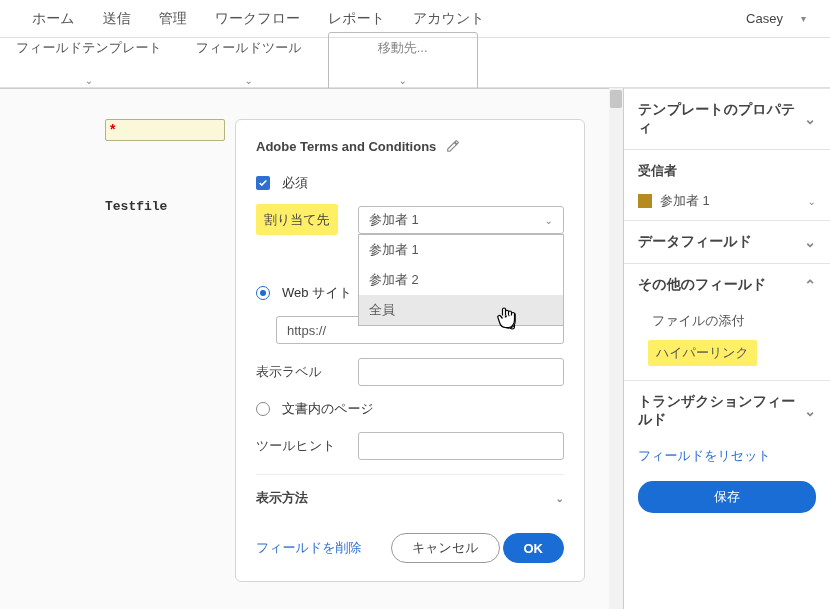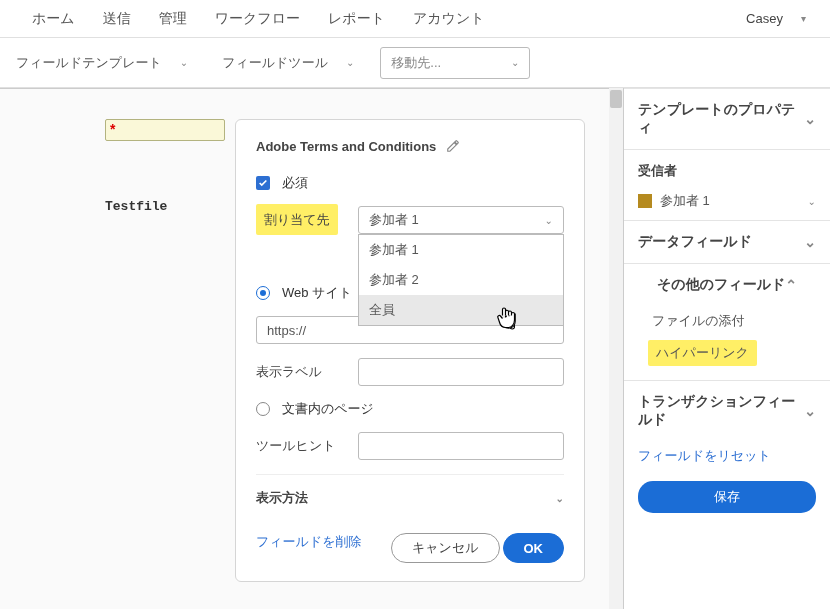--- a/index.html
+++ b/index.html
@@ -6,21 +6,21 @@
   body { margin: 0; width: 830px; height: 609px; background: #fff; font-size: 13px; color: #333; position: relative; }
   
   
   .topnav { height: 38px; border-bottom: 1px solid #e0e0e0; display: flex; align-items: center; padding: 0 18px; }
   .topnav .nav-item { padding: 0 14px; color: #555; cursor: pointer; font-size: 14px; }
   .topnav .spacer { flex: 1; }
   .topnav .user { color: #444; padding: 0 6px; cursor: pointer; display: flex; align-items: center; gap: 18px; }
   
   
   .toolbar { height: 50px; display: flex; align-items: center; padding: 0 8px; gap: 18px; border-bottom: 1px solid #e0e0e0; }
-  .tool-dd { color: #555; font-size: 13px; padding: 6px 8px; cursor: pointer; display: flex; align-items: center; gap: 18px; }
+  .tool-dd { color: #555; font-size: 13px; padding: 6px 8px; cursor: pointer; display: flex; align-items: center; gap: 18px; flex-direction: column; }
   .tool-dd.boxed { border: 1px solid #bbb; border-radius: 3px; width: 150px; justify-content: space-between; padding: 6px 10px; color: #888; }
   .chev { font-size: 10px; color: #888; }
   
   
   .main { display: flex; height: calc(609px - 88px); }
   .canvas-wrap { flex: 1; position: relative; border-right: 1px solid #ccc; }
   .canvas-scroll { position: absolute; right: 0; top: 0; width: 14px; height: 100%; background: #f2f2f2; }
   .canvas-scroll .thumb { position: absolute; top: 2px; left: 1px; right: 1px; height: 18px; background: #c6c6c6; border-radius: 2px; }
   .canvas { position: absolute; left: 0; top: 0; right: 14px; bottom: 0; background: #fafafa; border-top: 1px solid #ccc; }
 
@@ -44,25 +44,25 @@
   .sel { flex: 1; border: 1px solid #bbb; border-radius: 3px; height: 28px; display: flex; align-items: center; justify-content: space-between; padding: 0 10px; font-size: 13px; color: #555; position: relative; }
   .sel .menu { position: absolute; left: -1px; right: -1px; top: 27px; border: 1px solid #bbb; background: #fff; z-index: 30; }
   .menu-item { padding: 6px 10px; font-size: 13px; color: #555; }
   .menu-item:hover, .menu-item.hover { background: #e8e8e8; }
 
   .radio-dot { width: 14px; height: 14px; border-radius: 50%; border: 1px solid #888; display: inline-flex; align-items: center; justify-content: center; }
   .radio-dot.on::after { content: ''; width: 6px; height: 6px; border-radius: 50%; background: #1b6dd6; }
   .radio-dot.on { border-color: #1b6dd6; }
 
   .txt-input { flex: 1; border: 1px solid #bbb; height: 28px; border-radius: 3px; padding: 0 10px; font-size: 13px; color: #555; display: flex; align-items: center; }
-  .pop-row.indent { }
+  .pop-row.indent { margin-left: 20px; }
 
   .pop-sec { border-top: 1px solid #eee; margin-top: 8px; padding-top: 14px; display: flex; align-items: center; justify-content: space-between; font-size: 13px; color: #444; font-weight: bold; }
 
-  .pop-foot { display: flex; margin-top: 26px; gap: 3px; }
+  .pop-foot { display: flex; align-items: center; margin-top: 26px; gap: 3px; }
   .pop-foot .link { color: #2d6fd2; font-size: 13px; cursor: pointer; }
   .pop-foot .grow { flex: 1; }
   .btn { height: 30px; border-radius: 15px; padding: 0 20px; display: flex; align-items: center; font-size: 13px; cursor: pointer; border: 1px solid #999; background: #fff; color: #444; }
   .btn.primary { background: #1b6dd6; border-color: #1b6dd6; color: #fff; font-weight: bold; }
 
   
   .cursor { position: absolute; left: 494px; top: 305px; width: 26px; height: 30px; z-index: 60; pointer-events: none; }
 
   
   .rpanel { width: 206px; background: #fff; }
@@ -203,21 +203,21 @@
         <span class="name">参加者 1</span>
         <span class="chev accordion-caret">⌄</span>
       </div>
     </div>
 
     <div class="rsec head">
       <span>データフィールド</span>
       <span class="chev">⌄</span>
     </div>
 
-    <div class="rsec head" style="border-bottom:none;justify-content:center;">
+    <div class="rsec head" style="border-bottom:none;">
       <span>その他のフィールド</span>
       <span class="chev">⌃</span>
     </div>
     <div class="ritem" style="padding-left:28px;">ファイルの添付</div>
     <div><span class="ritem hl" style="margin-left:24px;">ハイパーリンク</span></div>
 
     <div class="rsec head" style="margin-top:10px;">
       <span>トランザクションフィールド</span>
       <span class="chev">⌄</span>
     </div>

